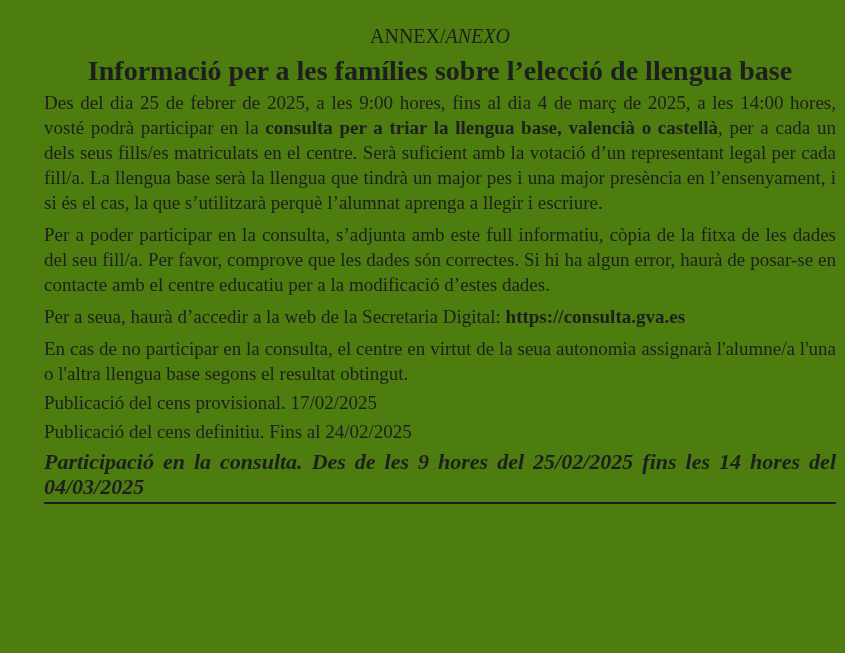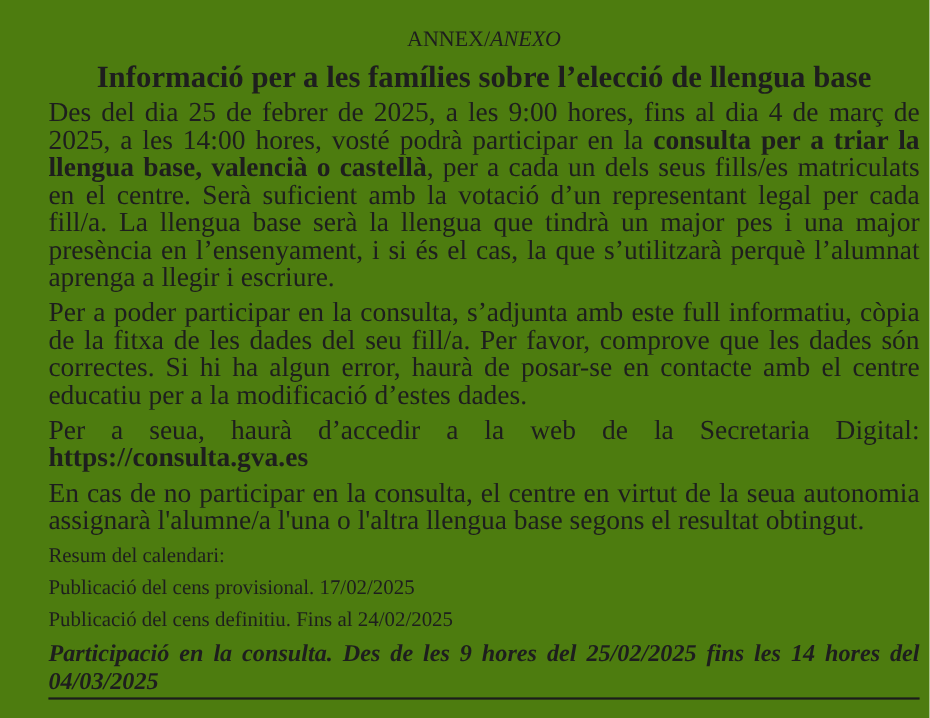--- a/index.html
+++ b/index.html
@@ -32,21 +32,21 @@
   .title .italic { font-style: italic; }
   .subtitle {
     margin: 9px 0 0 0;
     font-size: 28px;
     line-height: 25px;
     font-weight: 700;
     text-align: center;
   }
   .para {
     margin: 7px 0 0 0;
-    font-size: 25px;
+    font-size: 19px;
     line-height: 25px;
     text-align: justify;
   }
   .bold { font-weight: 700; }
   .cal-line {
     margin: 4px 0 0 0;
     font-size: 19px;
     line-height: 25px;
     text-align: left;
   }
@@ -77,21 +77,20 @@
 
   <p class="para"><span>Des del dia 25 de febrer de 2025, a les 9:00 hores, fins al dia 4 de març de 2025, a les 14:00 hores, vosté podrà participar en la </span><span class="bold">consulta per a triar la llengua base, valencià o castellà</span><span>, per a cada un dels seus fills/es matriculats en el centre. Serà suficient amb la votació d’un representant legal per cada fill/a. La llengua base serà la llengua que tindrà un major pes i una major presència en l’ensenyament, i si és el cas, la que s’utilitzarà perquè l’alumnat aprenga a llegir i escriure.</span></p>
 
   <p class="para">Per a poder participar en la consulta, s’adjunta amb este full informatiu, còpia de la fitxa de les dades del seu fill/a. Per favor, comprove que les dades són correctes. Si hi ha algun error, haurà de posar-se en contacte amb el centre educatiu per a la modificació d’estes dades.</p>
 
   <p class="para"><span>Per a seua, haurà d’accedir a la web de la Secretaria Digital: </span><span class="bold">https://consulta.gva.es</span></p>
 
 
   <p class="para">En cas de no participar en la consulta, el centre en virtut de la seua autonomia assignarà l'alumne/a l'una o l'altra llengua base segons el resultat obtingut.</p>
 
-  <p class="cal-line cal-heading">Resum del calendari:</p>
 
   <p class="cal-line">Publicació del cens provisional. 17/02/2025</p>
 
 
   <p class="cal-line">Publicació del cens definitiu. Fins al 24/02/2025</p>
 
   <p class="participation">Participació en la consulta. Des de les 9 hores del 25/02/2025 fins les 14 hores del 04/03/2025</p>
 
   <hr class="rule">
 

